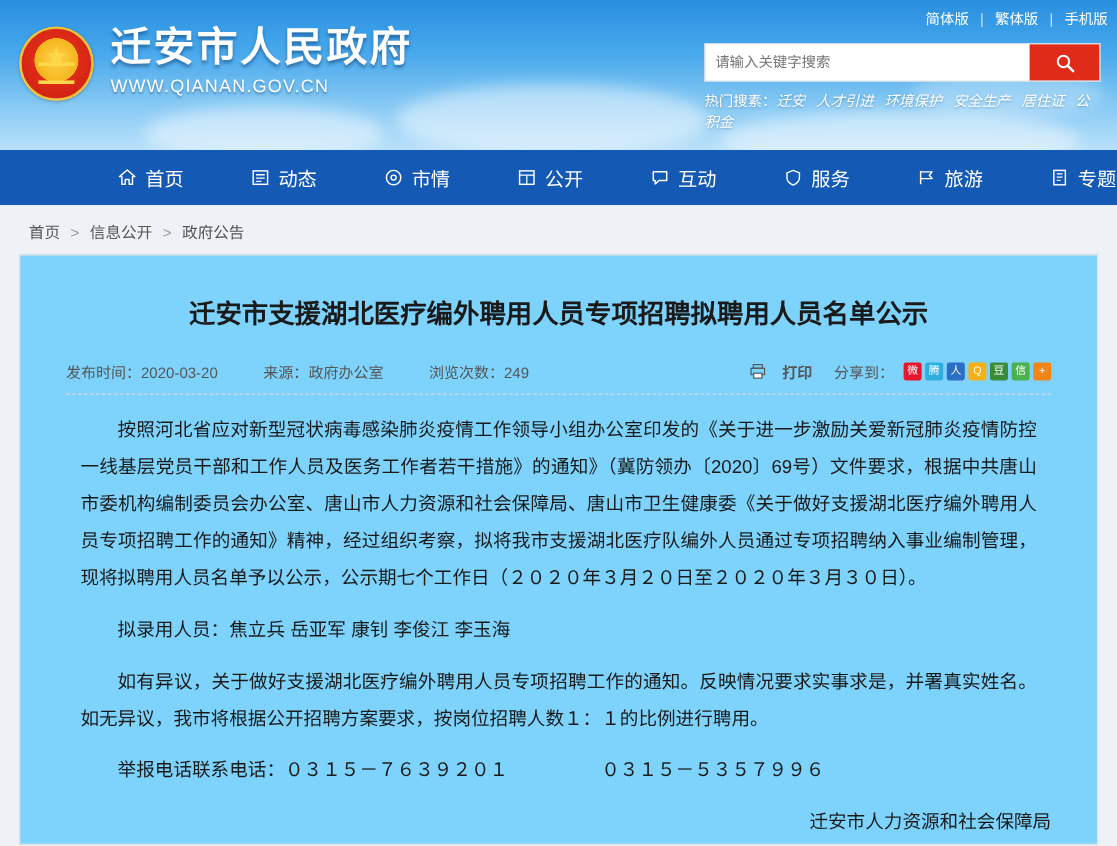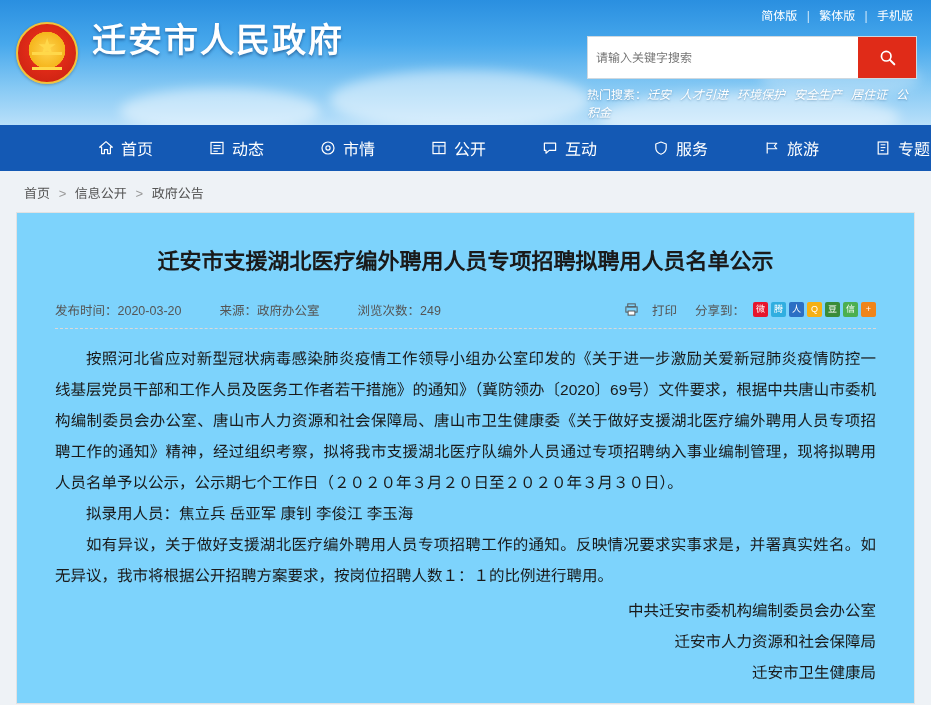--- a/index.html
+++ b/index.html
@@ -23,21 +23,21 @@
     background: rgba(255,255,255,0.45);
     filter: blur(6px);
   }
   .c1 { width: 260px; height: 60px; left: 330px; top: 70px; }
   .c2 { width: 200px; height: 46px; left: 120px; top: 88px; }
   .c3 { width: 300px; height: 52px; left: 600px; top: 92px; }
   .c4 { width: 160px; height: 40px; left: 760px; top: 58px; opacity:.6;}
 
   .topbar {
     position: absolute;
-    right: 14px; top: 6px;
+    right: 4px; top: 6px;
     font-size: 12px;
     color: #ffffff;
     z-index: 6;
   }
   .topbar a { color:#ffffff; text-decoration:none; padding:0 4px;}
   .topbar .sep { color:#cfe8fb; padding:0 2px;}
 
   .logo-wrap {
     position: absolute;
     left: 16px; top: 22px;
@@ -89,21 +89,21 @@
   }
 
   .search-area {
     position: absolute;
     right: 14px; top: 36px;
     width: 330px;
     z-index: 5;
   }
   .search-box {
     display: flex;
-    height: 43px;
+    height: 32px;
     background: #fff;
     border: 1px solid #cfd8df;
   }
   .search-box input {
     flex: 1;
     border: none;
     outline: none;
     padding: 0 8px;
     font-size: 12px;
     color: #666;
@@ -185,21 +185,21 @@
     padding-bottom: 9px;
   }
   .meta .m { margin-right: 38px; }
   .meta .right {
     margin-left: auto;
     display: flex;
     align-items: center;
     gap: 6px;
   }
   .print {
-    display:flex; align-items:center; gap:13px; cursor:pointer;
+    display:flex; align-items:center; gap:13px; cursor:pointer;font-weight:bold;
   }
   .share-label { margin-left: 12px; }
   .share-icons { display:flex; gap:3px; margin-left:2px;}
   .si {
     width: 15px; height: 15px;
     border-radius: 2px;
     display:inline-block;
     font-size: 9px;
     color:#fff;
     text-align:center;
@@ -207,21 +207,21 @@
     cursor:pointer;
   }
 
   .body-text {
     font-size: 15.5px;
     color: #1a1a1a;
     line-height: 2.0;
     margin-top: 14px;
     text-align: justify;
   }
-  .body-text p { margin: 0; text-indent: 2em; }
+  .body-text p { margin: 12px; text-indent: 2em; }
   .sign { margin-top: 4px; }
   .sign p { margin:0; text-align: right; font-size: 15.5px; line-height: 2.0;}
 </style>
 </head>
 <body>
 
 <div class="header">
   <div class="cloud c1"></div>
   <div class="cloud c2"></div>
   <div class="cloud c3"></div>
@@ -232,20 +232,21 @@
     <span class="sep">|</span>
     <a href="#">繁体版</a>
     <span class="sep">|</span>
     <a href="#">手机版</a>
   </div>
 
   <div class="logo-wrap">
     <div class="emblem"></div>
     <div class="site-title">
       <div class="cn">迁安市人民政府</div>
+      <div class="en">WWW.QIANAN.GOV.CN</div>
     </div>
   </div>
 
   <div class="search-area">
     <div class="search-box">
       <input type="text" placeholder="请输入关键字搜索" style="">
       <button class="search-btn">
         <svg width="17" height="17" viewBox="0 0 20 20">
           <circle cx="8.5" cy="8.5" r="5.6" fill="none" stroke="#fff" stroke-width="2"></circle>
           <line x1="12.8" y1="12.8" x2="18" y2="18" stroke="#fff" stroke-width="2.4" stroke-linecap="round"></line>
@@ -356,21 +357,21 @@
           <span class="si" style="background:#4caf50">信</span>
           <span class="si" style="background:#f08519">+</span>
         </span>
       </span>
     </div>
 
     <div class="body-text">
       <p>按照河北省应对新型冠状病毒感染肺炎疫情工作领导小组办公室印发的《关于进一步激励关爱新冠肺炎疫情防控一线基层党员干部和工作人员及医务工作者若干措施》的通知》（冀防领办〔2020〕69号）文件要求，根据中共唐山市委机构编制委员会办公室、唐山市人力资源和社会保障局、唐山市卫生健康委《关于做好支援湖北医疗编外聘用人员专项招聘工作的通知》精神，经过组织考察，拟将我市支援湖北医疗队编外人员通过专项招聘纳入事业编制管理，现将拟聘用人员名单予以公示，公示期七个工作日（２０２０年３月２０日至２０２０年３月３０日）。</p>
       <p>拟录用人员：焦立兵 岳亚军 康钊 李俊江 李玉海</p>
       <p>如有异议，关于做好支援湖北医疗编外聘用人员专项招聘工作的通知。反映情况要求实事求是，并署真实姓名。如无异议，我市将根据公开招聘方案要求，按岗位招聘人数１：１的比例进行聘用。</p>
+      <p>举报电话联系电话：０３１５－７６３９２０１　　　　　０３１５－５３５７９９６</p>
       <div class="sign">
-        <p>中共迁安市委机构编制委员会办公室</p>
         <p>迁安市人力资源和社会保障局</p>
         <p>迁安市卫生健康局</p>
 
       </div>
     </div>
   </div>
 </div>
 
 </body></html>

